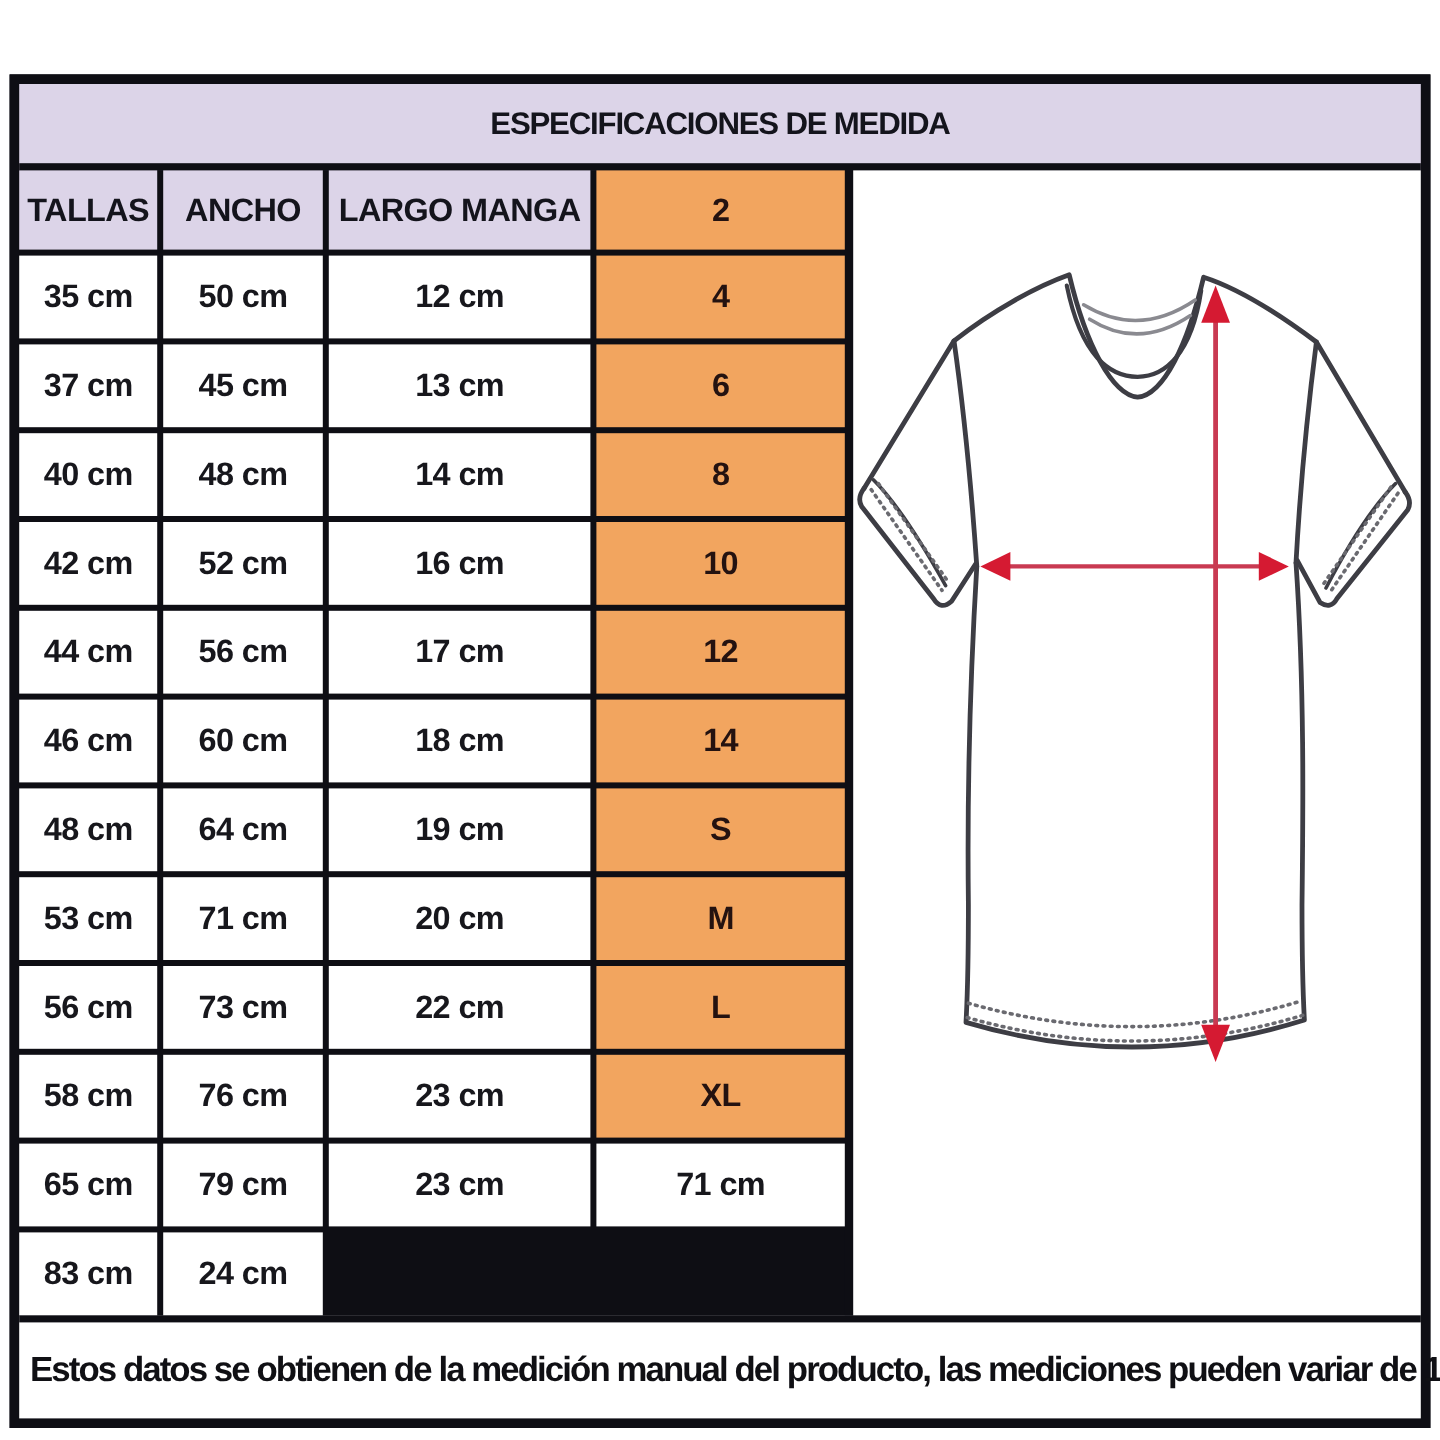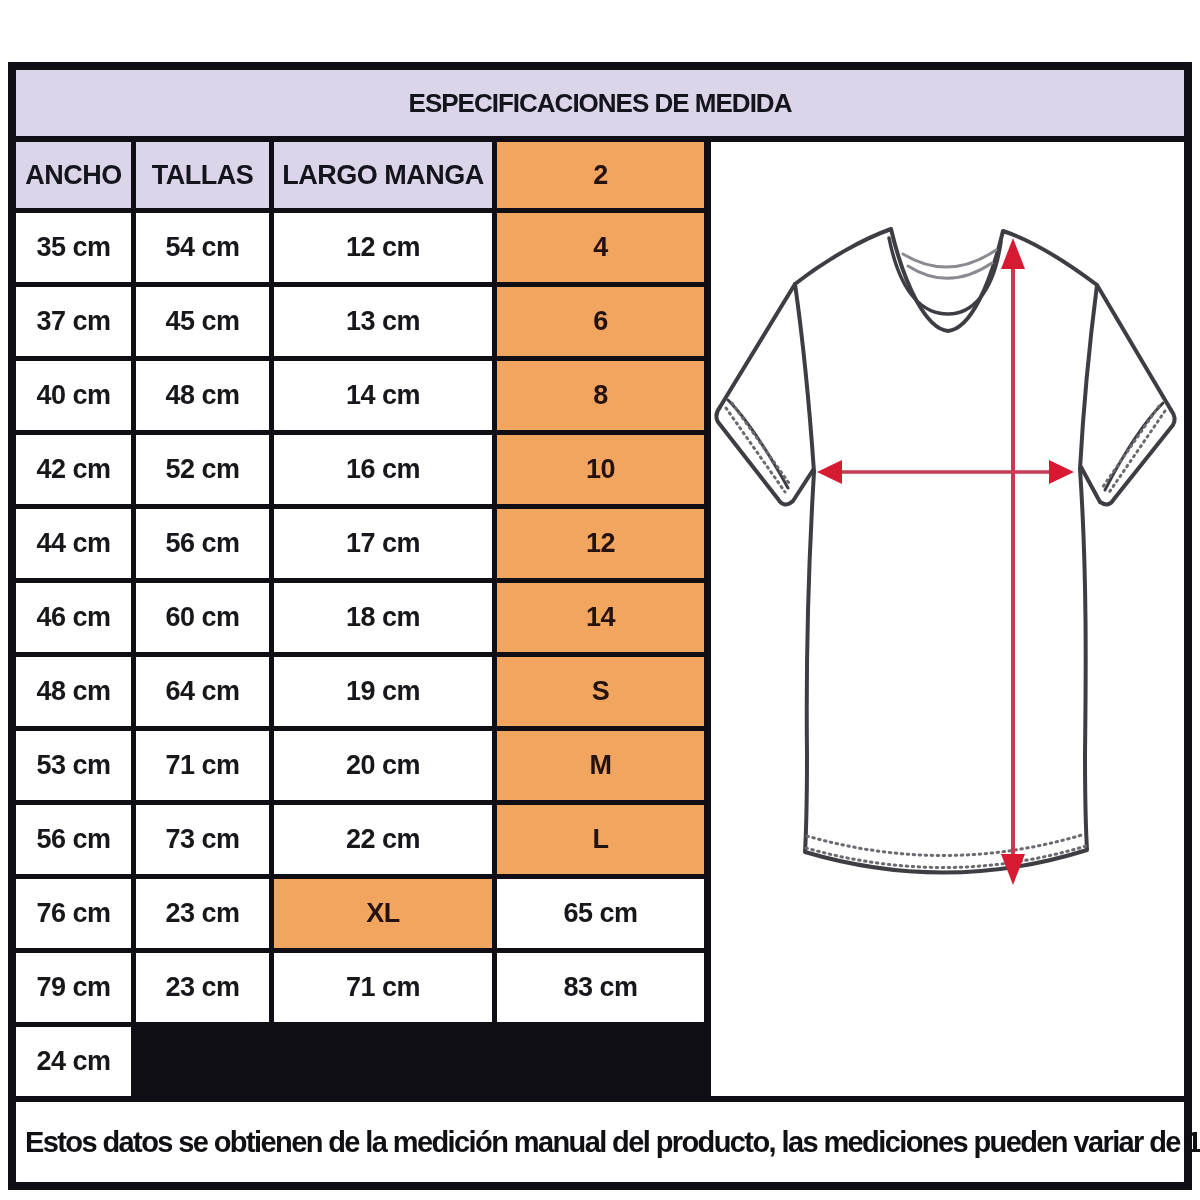--- a/index.html
+++ b/index.html
@@ -53,27 +53,27 @@
 <div class="page">
   <div class="frame">
 
     <div class="title-bar">
       <span class="title-text">ESPECIFICACIONES DE MEDIDA</span>
     </div>
 
     <div class="content">
 
       <div class="size-table">
+        <div class="hcell">TALLAS</div>
         <div class="hcell">ANCHO</div>
-        <div class="hcell">TALLAS</div>
         <div class="hcell">LARGO MANGA</div>
 
       <div class="cell talla">2</div>
           <div class="cell">35 cm</div>
-          <div class="cell">54 cm</div>
+          <div class="cell">50 cm</div>
           <div class="cell">12 cm</div>
           <div class="cell talla">4</div>
           <div class="cell">37 cm</div>
           <div class="cell">45 cm</div>
           <div class="cell">13 cm</div>
           <div class="cell talla">6</div>
           <div class="cell">40 cm</div>
           <div class="cell">48 cm</div>
           <div class="cell">14 cm</div>
           <div class="cell talla">8</div>
@@ -94,20 +94,21 @@
           <div class="cell">19 cm</div>
           <div class="cell talla">S</div>
           <div class="cell">53 cm</div>
           <div class="cell">71 cm</div>
           <div class="cell">20 cm</div>
           <div class="cell talla">M</div>
           <div class="cell">56 cm</div>
           <div class="cell">73 cm</div>
           <div class="cell">22 cm</div>
           <div class="cell talla">L</div>
+          <div class="cell">58 cm</div>
           <div class="cell">76 cm</div>
           <div class="cell">23 cm</div>
           <div class="cell talla">XL</div>
           <div class="cell">65 cm</div>
           <div class="cell">79 cm</div>
           <div class="cell">23 cm</div>
           <div class="cell">71 cm</div>
           <div class="cell">83 cm</div>
           <div class="cell">24 cm</div>
         </div>

